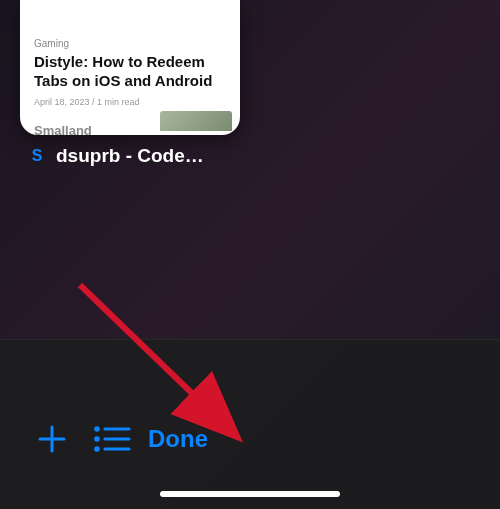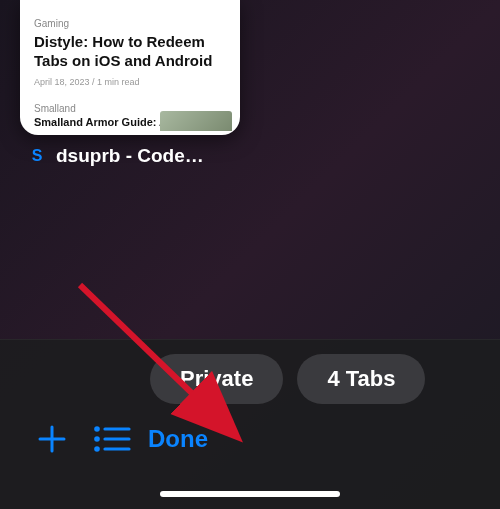--- a/index.html
+++ b/index.html
@@ -16,43 +16,45 @@
       left: 20px;
       top: 0;
       width: 220px;
       height: 135px;
       background: #fff;
       border-radius: 0 0 18px 18px;
       overflow: hidden;
       box-shadow: 0 4px 20px rgba(0,0,0,0.5);
     }
     .tab-card-content {
-      padding: 18px 14px;
+      padding: 2px 14px;
+      margin-top: 36px;
     }
     .card-category {
       font-size: 10px;
       color: #888;
       margin-bottom: 4px;
     }
     .card-title {
       font-size: 15px;
       font-weight: 700;
       color: #111;
       line-height: 1.25;
       margin-bottom: 6px;
     }
     .card-meta {
       font-size: 9px;
       color: #999;
     }
     .card-divider { height: 16px; }
     .card-subcategory {
-      font-size: 10px;
+      font-size: 13px;
       color: #888;
       margin-bottom: 2px;
+      font-weight: bold;
     }
     .card-subtitle {
       font-size: 11px;
       font-weight: 700;
       color: #111;
     }
     .card-thumb {
       position: absolute;
       right: 8px;
       bottom: 4px;
@@ -170,24 +172,20 @@
   </div>
   <div class="card-thumb"></div>
 </div>
 
 <div class="tab-label-row">
   <div class="favicon">S</div>
   <div class="tab-title">dsuprb - Code…</div>
 </div>
 
 <div class="bottom-bar">
-  <div class="pill-row">
-    <div class="pill">Private</div>
-    <div class="pill">4 Tabs</div>
-  </div>
   <div class="toolbar">
     <div class="toolbar-btn icon-plus">
       <svg width="36" height="36" viewBox="0 0 36 36">
         <line x1="18" y1="6" x2="18" y2="30" stroke="#0a84ff" stroke-width="3" stroke-linecap="round"></line>
         <line x1="6" y1="18" x2="30" y2="18" stroke="#0a84ff" stroke-width="3" stroke-linecap="round"></line>
       </svg>
     </div>
     <div class="toolbar-btn icon-list">
       <svg width="38" height="30" viewBox="0 0 38 30">
         <circle cx="4" cy="5" r="2.8" fill="#0a84ff"></circle>

